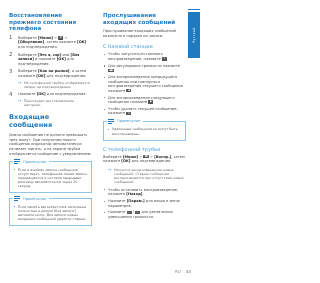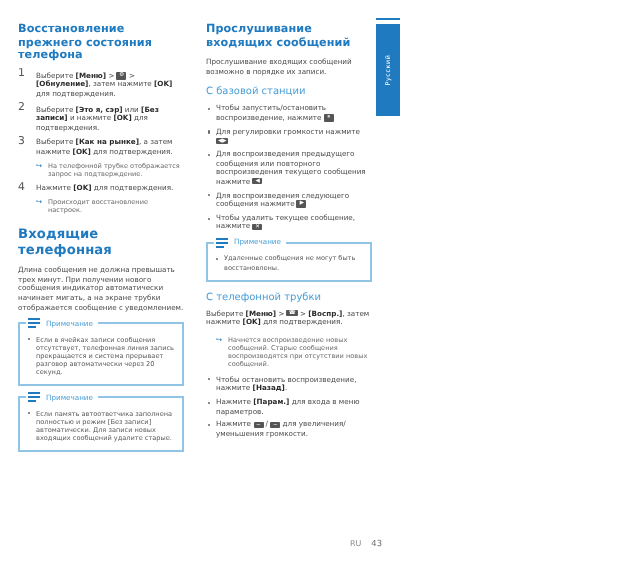--- a/index.html
+++ b/index.html
@@ -194,21 +194,21 @@
         <span>Нажмите </span><span class="k">[OK]</span><span> для подтверждения.</span>
         <ul class="subnote">
           <li>
             <span class="arrow">↪</span>
             <span>Происходит восстановление настроек.</span>
           </li>
         </ul>
       </li>
     </ol>
 
-    <h2 class="sec big" style="margin-top:7px;">Входящие телефонная</h2>
+    <h2 class="sec big" style="margin-top:7px;">Входящие сообщения</h2>
     <p class="body">Длина сообщения не должна превышать трех минут. При получении нового сообщения индикатор автоматически начинает мигать, а на экране трубки отображается сообщение с уведомлением.</p>
 
     <div class="note">
       <div class="note-hd">
         <span class="note-icon">
             <i></i>
             <i></i>
             <i></i>
           </span>
         <span class="note-title">Примечание</span>

